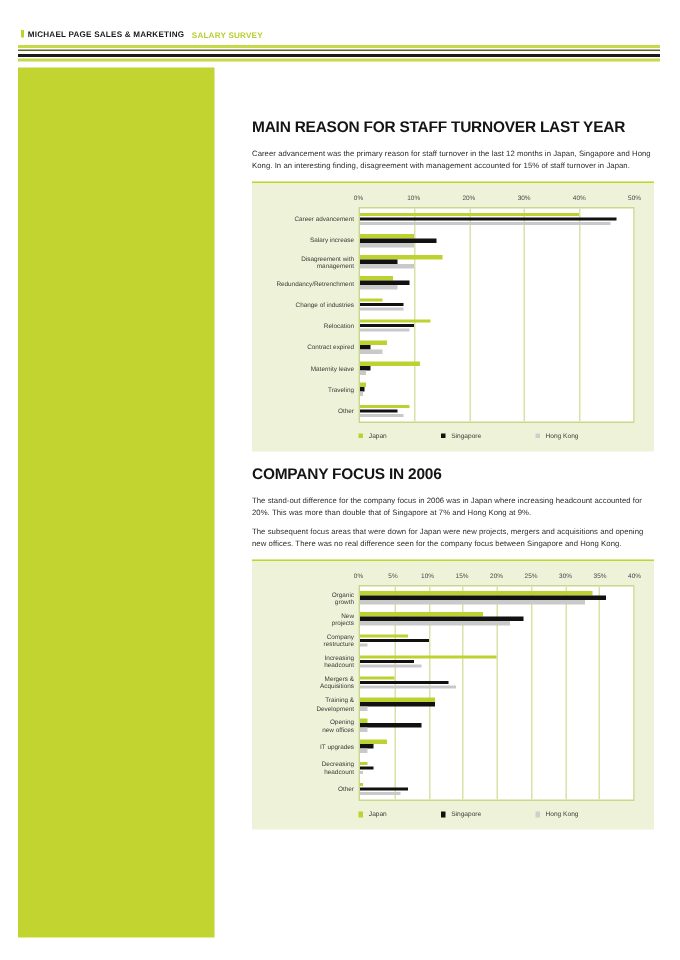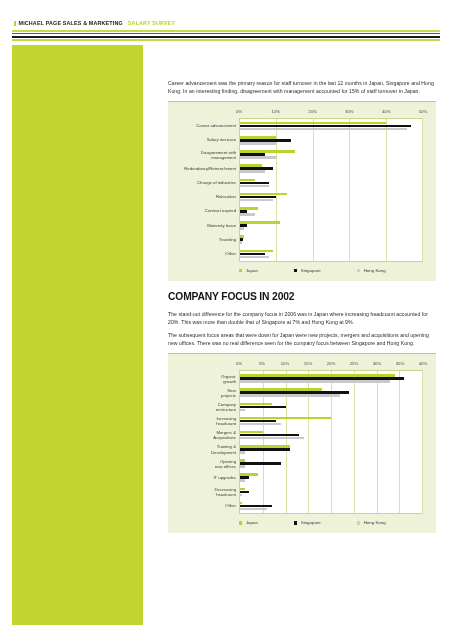--- a/index.html
+++ b/index.html
@@ -192,20 +192,21 @@
   <div class="rule rule-b"></div>
   <div class="rule rule-c"></div>
   <div class="rule rule-d"></div>
 </div>
 
 <div id="left-panel"></div>
 
 <div id="content">
 
   <div class="section">
+    <h2 class="section-title">MAIN REASON FOR STAFF TURNOVER LAST YEAR</h2>
     <p class="para">Career advancement was the primary reason for staff turnover in the last 12 months in Japan, Singapore and Hong Kong. In an interesting finding, disagreement with management accounted for 15% of staff turnover in Japan.</p>
     <div class="chart">
       <div class="chart-inner">
         <div class="axis-row">
             <span class="axis-tick" style="left: 0%;">0%</span>
             <span class="axis-tick" style="left: 20%;">10%</span>
             <span class="axis-tick" style="left: 40%;">20%</span>
             <span class="axis-tick" style="left: 60%;">30%</span>
             <span class="axis-tick" style="left: 80%;">40%</span>
             <span class="axis-tick" style="left: 100%;">50%</span>
@@ -290,21 +291,21 @@
             <div class="legend-item">
               <span class="legend-swatch sw-hk"></span>
               <span>Hong Kong</span>
             </div>
           </div>
       </div>
     </div>
   </div>
 
   <div class="section" style="margin-top:10px;">
-    <h2 class="section-title">COMPANY FOCUS IN 2002</h2>
+    <h2 class="section-title">COMPANY FOCUS IN 2006</h2>
     <p class="para">The stand-out difference for the company focus in 2006 was in Japan where increasing headcount accounted for 20%. This was more than double that of Singapore at 7% and Hong Kong at 9%.</p>
     <p class="para">The subsequent focus areas that were down for Japan were new projects, mergers and acquisitions and opening new offices. There was no real difference seen for the company focus between Singapore and Hong Kong.</p>
     <div class="chart">
       <div class="chart-inner">
         <div class="axis-row">
             <span class="axis-tick" style="left: 0%;">0%</span>
             <span class="axis-tick" style="left: 12.5%;">5%</span>
             <span class="axis-tick" style="left: 25%;">10%</span>
             <span class="axis-tick" style="left: 37.5%;">15%</span>
             <span class="axis-tick" style="left: 50%;">20%</span>

